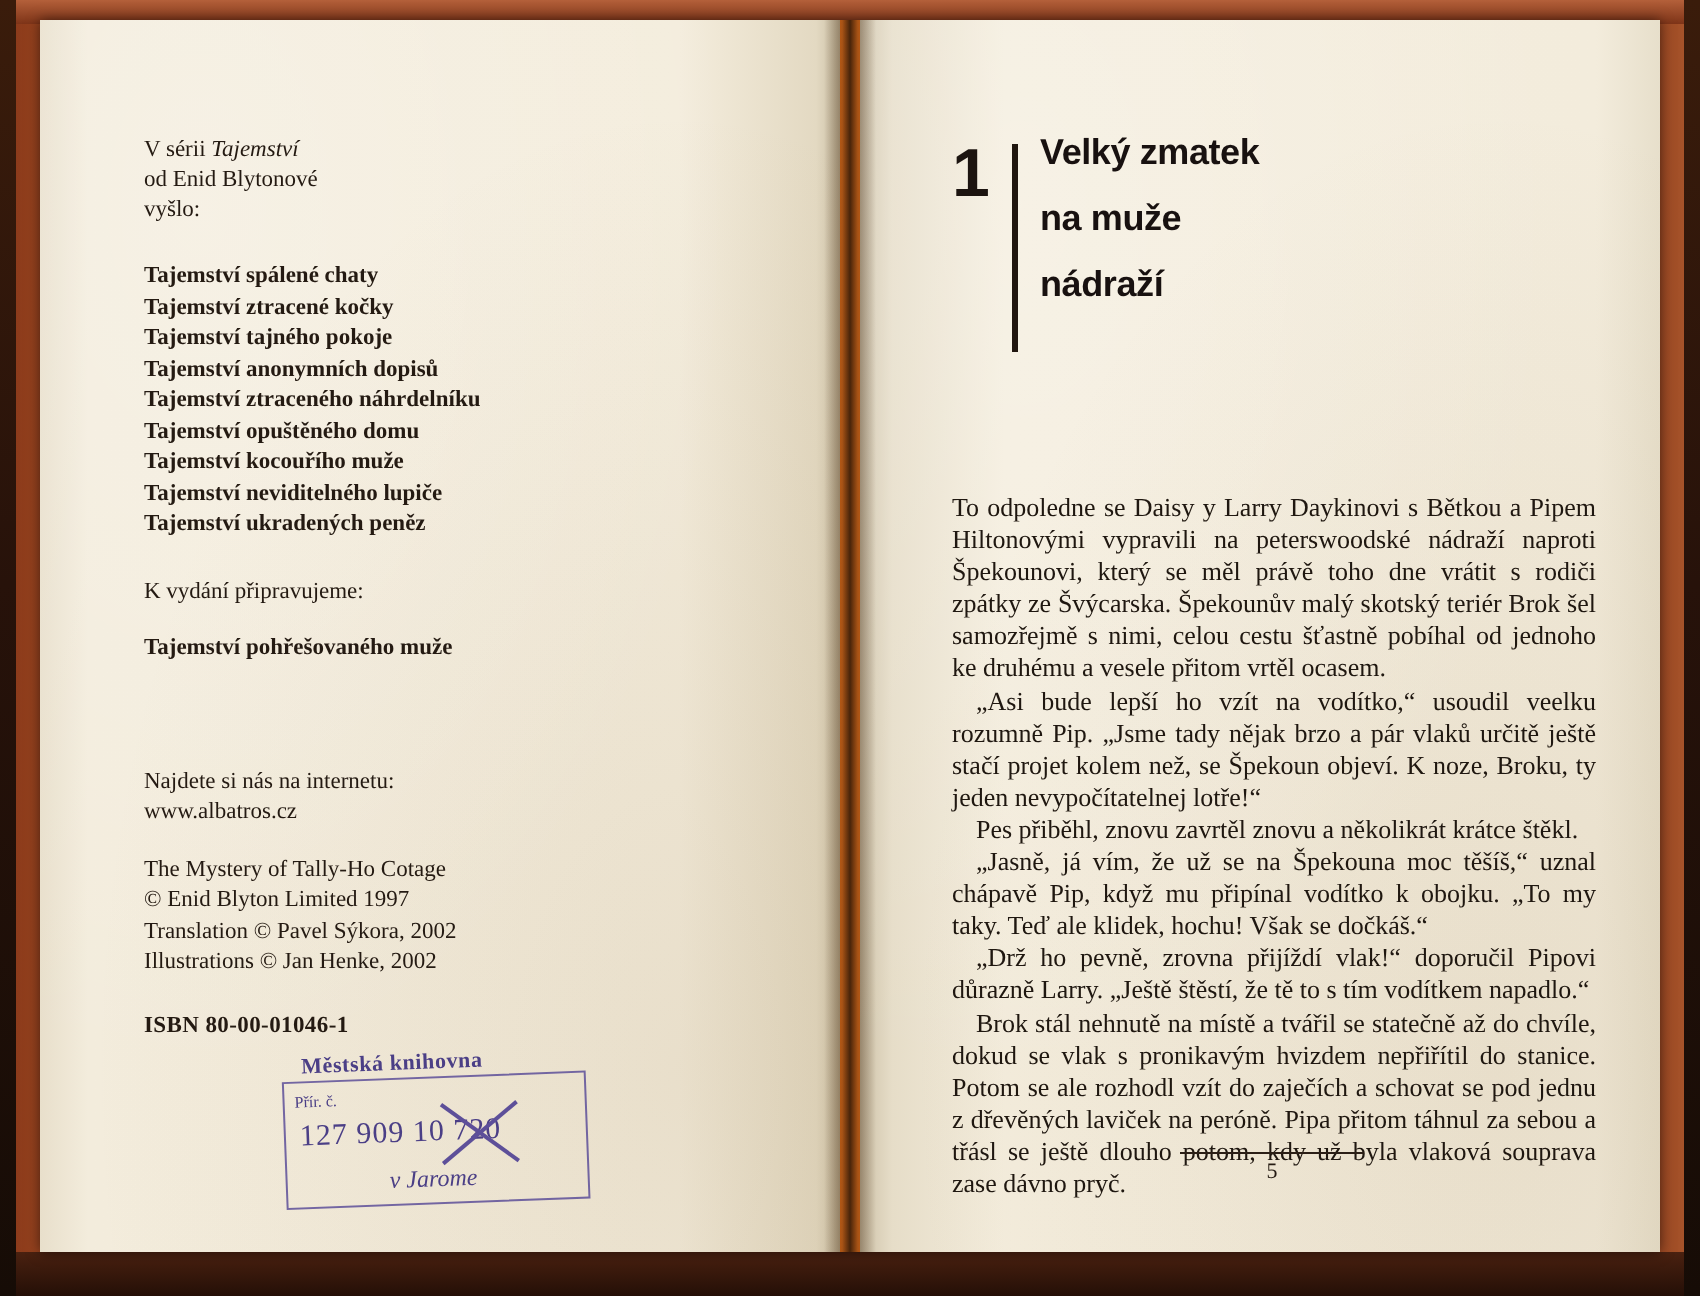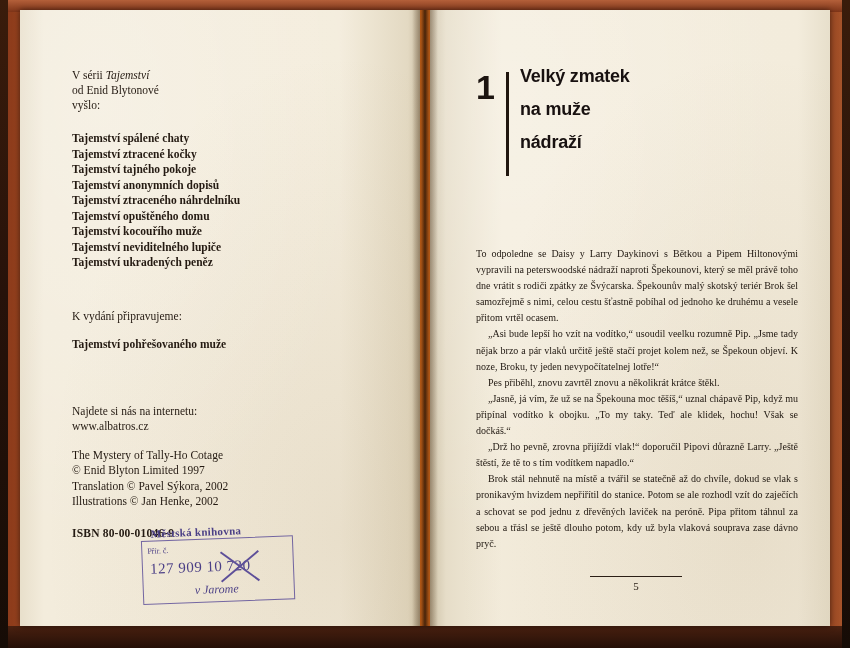--- a/index.html
+++ b/index.html
@@ -75,21 +75,21 @@
   .lp-content {
     position: absolute;
     left: 52px; top: 58px;
     width: 300px;
     font-size: 11.5px;
     color: #241a12;
     line-height: 15px;
   }
   .series-intro { margin-bottom: 18px; }
   .series-intro .it { font-style: italic; }
-  .title-list { font-weight: bold; margin-bottom: 38px; }
+  .title-list { font-weight: bold; margin-bottom: 18px; }
   .title-list div { line-height: 15.5px; }
   .prep-label { margin-bottom: 13px; }
   .prep-title { font-weight: bold; margin-bottom: 52px; }
   .web-block { margin-bottom: 14px; line-height: 15px; }
   .colophon { line-height: 15.5px; }
   .isbn { margin-top: 16px; font-weight: bold; letter-spacing: .2px; }
 
   
   .stamp {
     position: absolute;
@@ -163,21 +163,21 @@
     font-size: 18px;
     line-height: 33px;
     color: #181110;
     letter-spacing: -0.2px;
   }
 
   .body-text {
     position: absolute;
     left: 456px; top: 236px;
     width: 322px;
-    font-size: 10px;
+    font-size: 13px;
     line-height: 16.1px;
     color: #1f1710;
     text-align: justify;
   }
   .body-text p { margin: 0; }
   .body-text p + p { text-indent: 12px; }
 
   .folio-rule {
     position: absolute;
     left: 570px; top: 566px;
@@ -244,21 +244,21 @@
         <div class="web-block">
           <div>Najdete si nás na internetu:</div>
           <div>www.albatros.cz</div>
         </div>
 
         <div class="colophon">
           <div>The Mystery of Tally-Ho Cotage</div>
           <div>© Enid Blyton Limited 1997</div>
           <div>Translation © Pavel Sýkora, 2002</div>
           <div>Illustrations © Jan Henke, 2002</div>
-          <div class="isbn">ISBN 80-00-01046-9</div>
+          <div class="isbn">ISBN 80-00-01046-1</div>
         </div>
       </div>
 
       <div class="stamp">
         <div class="stamp-box"></div>
         <div class="stamp-t1">Městská knihovna</div>
         <div class="stamp-t2">Přír. č.</div>
         <div class="stamp-t3">127 909      10 720</div>
         <div class="stamp-t4">v Jarome</div>
         <div class="stamp-x">

